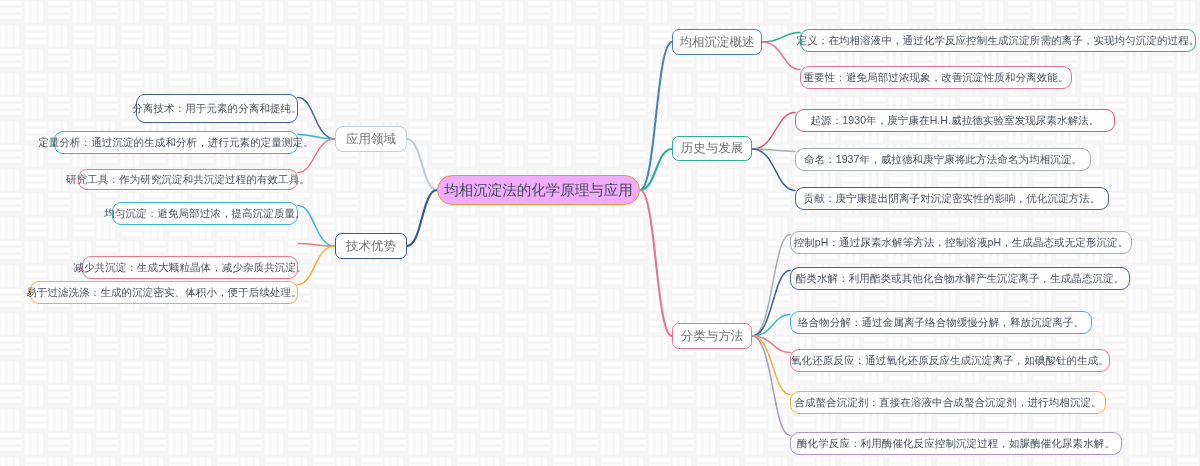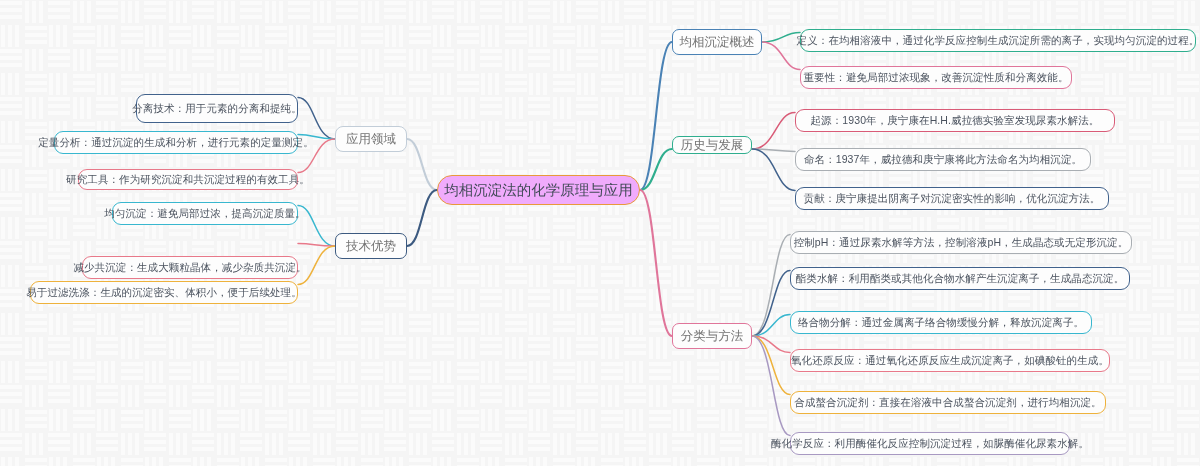--- a/index.html
+++ b/index.html
@@ -124,31 +124,31 @@
       <path d="M 335 139 C 314.65 139, 314.65 172.5, 298 172.5" fill="none" stroke="#e8798a" stroke-width="1.5" stroke-linecap="round"></path>
       <path d="M 437 190 C 422 190, 422 246, 407 246" fill="none" stroke="#3c5a80" stroke-width="2.1" stroke-linecap="round"></path>
       <path d="M 335 246 C 314.65 246, 314.65 205.5, 298 205.5" fill="none" stroke="#38b7cf" stroke-width="1.5" stroke-linecap="round"></path>
       <path d="M 335 246 C 314.65 246, 314.65 243.5, 298 243.5" fill="none" stroke="#e8798a" stroke-width="1.5" stroke-linecap="round"></path>
       <path d="M 335 246 C 314.65 246, 314.65 284.5, 298 284.5" fill="none" stroke="#eeb23c" stroke-width="1.5" stroke-linecap="round"></path>
     </svg>
 <div class="node root" style="left: 437px; top: 175px; width: 203px; height: 30px; border-color: rgb(232, 153, 58);">均相沉淀法的化学原理与应用</div>
     <div class="node branch" style="left: 672px; top: 29px; width: 90px; height: 26px; border-color: rgb(74, 130, 181);">均相沉淀概述</div>
     <div class="node leaf" style="left: 800px; top: 21px; width: 396px; height: 23px; border-color: rgb(47, 174, 142);">定义：在均相溶液中，通过化学反应控制生成沉淀所需的离子，实现均匀沉淀的过程。</div>
     <div class="node leaf" style="left: 800px; top: 58px; width: 272px; height: 23px; border-color: rgb(224, 117, 154);">重要性：避免局部过浓现象，改善沉淀性质和分离效能。</div>
-    <div class="node branch" style="left: 672px; top: 136px; width: 80px; height: 18px; border-color: rgb(47, 174, 142);">历史与发展</div>
+    <div class="node branch" style="left: 672px; top: 136px; width: 80px; height: 25px; border-color: rgb(47, 174, 142);">历史与发展</div>
     <div class="node leaf" style="left: 795px; top: 101px; width: 320px; height: 23px; border-color: rgb(217, 91, 119);">起源：1930年，庚宁康在H.H.威拉德实验室发现尿素水解法。</div>
     <div class="node leaf" style="left: 795px; top: 140px; width: 296px; height: 23px; border-color: rgb(169, 174, 179);">命名：1937年，威拉德和庚宁康将此方法命名为均相沉淀。</div>
     <div class="node leaf" style="left: 795px; top: 179px; width: 314px; height: 23px; border-color: rgb(65, 98, 140);">贡献：庚宁康提出阴离子对沉淀密实性的影响，优化沉淀方法。</div>
     <div class="node branch" style="left: 672px; top: 323px; width: 80px; height: 26px; border-color: rgb(224, 117, 154);">分类与方法</div>
     <div class="node leaf" style="left: 790px; top: 223px; width: 342px; height: 23px; border-color: rgb(169, 174, 179);">控制pH：通过尿素水解等方法，控制溶液pH，生成晶态或无定形沉淀。</div>
     <div class="node leaf" style="left: 790px; top: 259px; width: 340px; height: 23px; border-color: rgb(65, 98, 140);">酯类水解：利用酯类或其他化合物水解产生沉淀离子，生成晶态沉淀。</div>
     <div class="node leaf" style="left: 790px; top: 303px; width: 302px; height: 23px; border-color: rgb(56, 183, 207);">络合物分解：通过金属离子络合物缓慢分解，释放沉淀离子。</div>
     <div class="node leaf" style="left: 790px; top: 341px; width: 320px; height: 23px; border-color: rgb(232, 121, 138);">氧化还原反应：通过氧化还原反应生成沉淀离子，如碘酸钍的生成。</div>
     <div class="node leaf" style="left: 790px; top: 383px; width: 316px; height: 23px; border-color: rgb(238, 178, 60);">合成螯合沉淀剂：直接在溶液中合成螯合沉淀剂，进行均相沉淀。</div>
-    <div class="node leaf" style="left: 790px; top: 424px; width: 280px; height: 23px; border-color: rgb(168, 153, 194);">酶化学反应：利用酶催化反应控制沉淀过程，如脲酶催化尿素水解。</div>
+    <div class="node leaf" style="left: 790px; top: 424px; width: 332px; height: 23px; border-color: rgb(168, 153, 194);">酶化学反应：利用酶催化反应控制沉淀过程，如脲酶催化尿素水解。</div>
     <div class="node branch" style="left: 335px; top: 126px; width: 72px; height: 26px; border-color: rgb(194, 205, 216); border-radius: 8px;">应用领域</div>
     <div class="node leaf" style="left: 136px; top: 86px; width: 162px; height: 29px; border-color: rgb(65, 98, 140);">分离技术：用于元素的分离和提纯。</div>
     <div class="node leaf" style="left: 54px; top: 123px; width: 244px; height: 23px; border-color: rgb(56, 183, 207);">定量分析：通过沉淀的生成和分析，进行元素的定量测定。</div>
     <div class="node leaf" style="left: 78px; top: 161px; width: 220px; height: 21px; border-color: rgb(232, 121, 138); text-align: right;">研究工具：作为研究沉淀和共沉淀过程的有效工具。</div>
     <div class="node branch" style="left: 335px; top: 233px; width: 72px; height: 26px; border-color: rgb(60, 90, 128);">技术优势</div>
     <div class="node leaf" style="left: 112px; top: 194px; width: 186px; height: 23px; border-color: rgb(56, 183, 207);">均匀沉淀：避免局部过浓，提高沉淀质量。</div>
     <div class="node leaf" style="left: 82px; top: 248px; width: 216px; height: 23px; border-color: rgb(232, 121, 138);">减少共沉淀：生成大颗粒晶体，减少杂质共沉淀。</div>
     <div class="node leaf" style="left: 30px; top: 273px; width: 268px; height: 23px; border-color: rgb(238, 178, 60);">易于过滤洗涤：生成的沉淀密实、体积小，便于后续处理。</div>
   </div>
 

